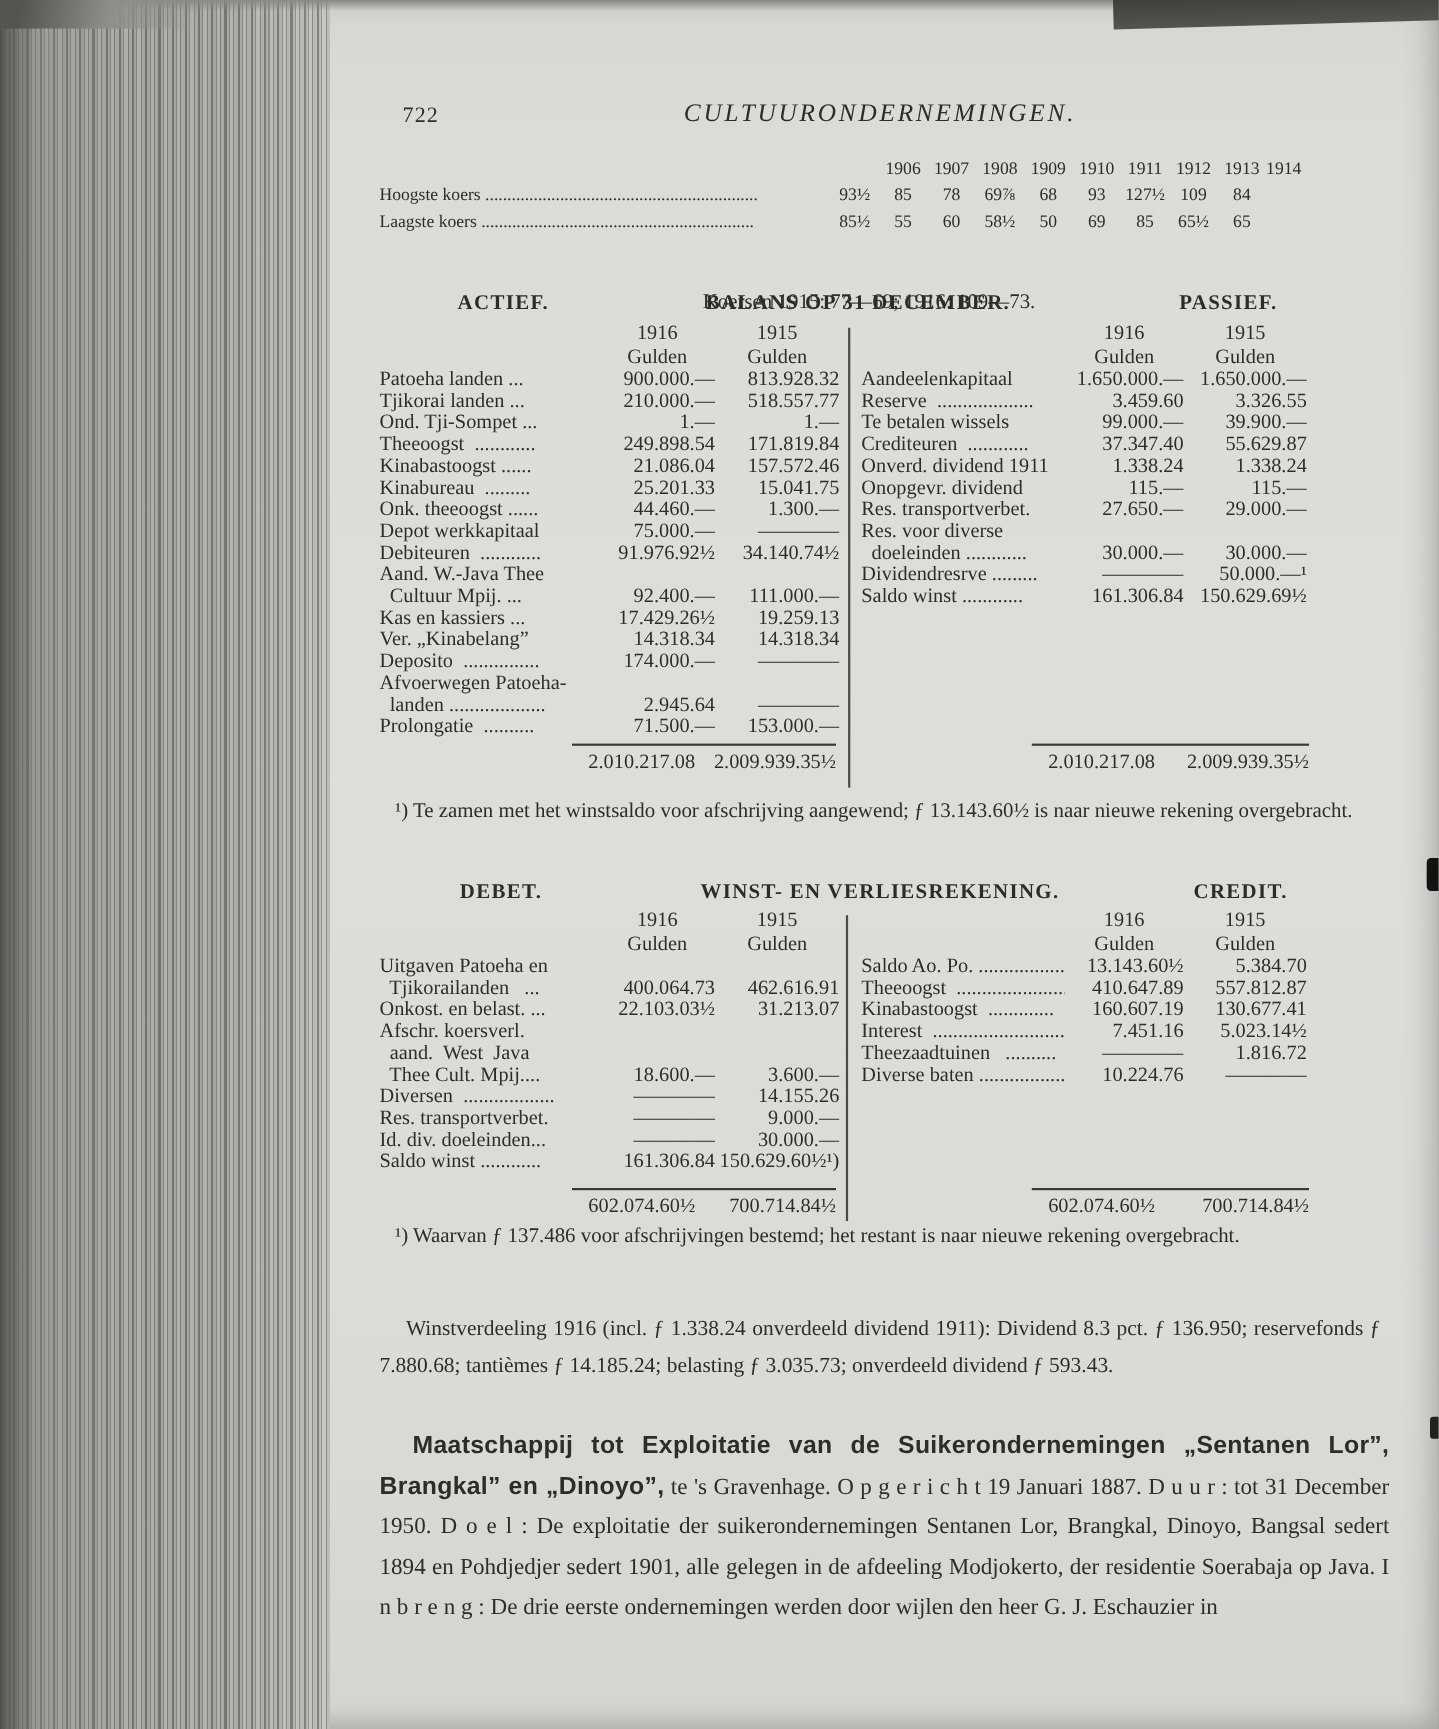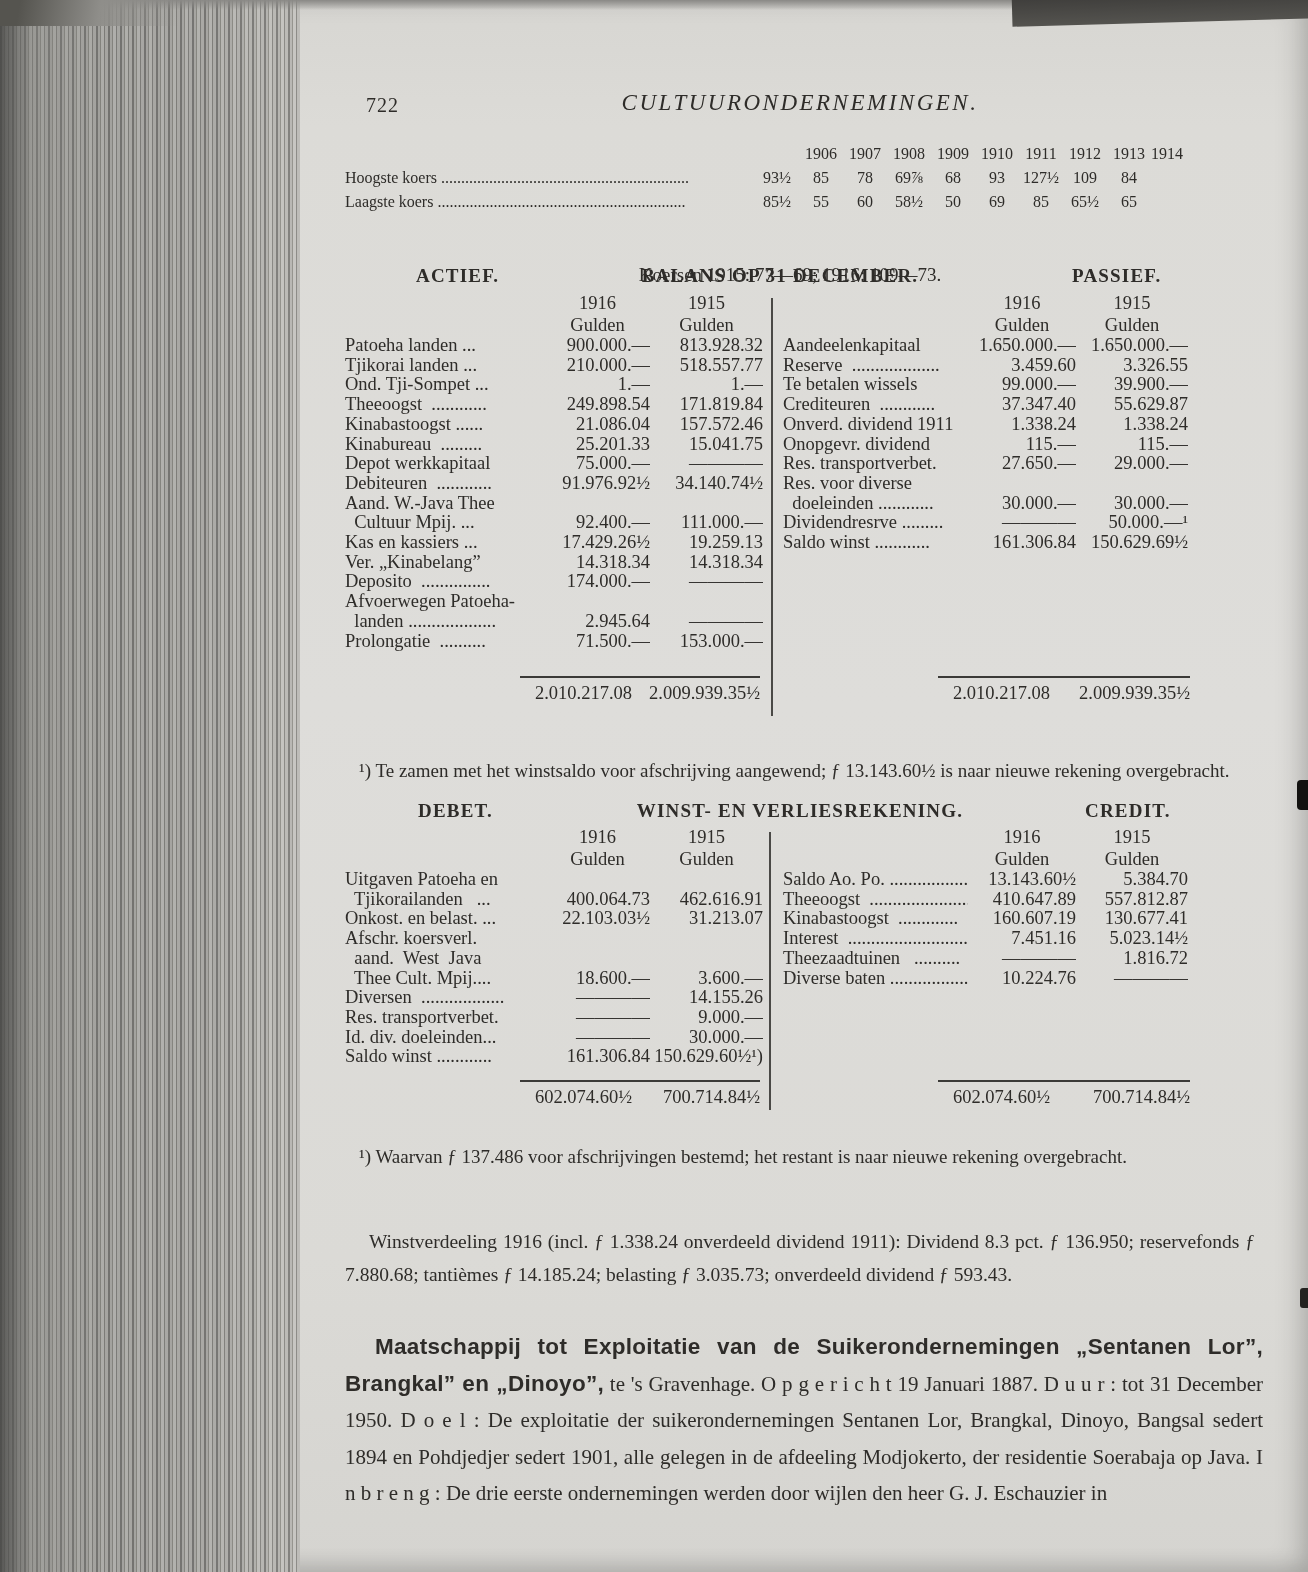--- a/index.html
+++ b/index.html
@@ -50,21 +50,21 @@
   .sec-head { font-size:19px; font-weight:bold; letter-spacing:1.2px; white-space:pre; }
   .center { text-align:center; }
 
   .vline { position:absolute; width:2px; background:#4a4946; }
 
   .total { position:absolute; display:flex; border-top:2px solid #3b3a37;
            padding-top:5px; font-size:18.5px; }
   .total .t1 { width:112px; text-align:right; white-space:pre; }
   .total .t2 { flex:1; text-align:right; white-space:pre; }
 
-  .para { text-align:justify;margin-top:33px; }
+  .para { text-align:justify; }
   .fnote { font-size:19px; line-height:28px; text-indent:14px; }
   .wv    { font-size:19.5px; line-height:33px; text-indent:24px; }
 
   .company { font-size:21px; line-height:36.5px; text-indent:30px; }
   .company .cbold { font-family:"Liberation Sans", sans-serif; font-weight:bold;
                     font-size:22.5px; letter-spacing:.3px; }
 </style>
 </head>
 <body>
 
@@ -173,20 +173,25 @@
           <td class="lbl">Kinabastoogst ......</td>
           <td class="num">21.086.04</td>
           <td class="num">157.572.46</td>
         </tr>
         <tr>
           <td class="lbl">Kinabureau  .........</td>
           <td class="num">25.201.33</td>
           <td class="num">15.041.75</td>
         </tr>
         <tr>
+          <td class="lbl">Onk. theeoogst ......</td>
+          <td class="num">44.460.—</td>
+          <td class="num">1.300.—</td>
+        </tr>
+        <tr>
           <td class="lbl">Depot werkkapitaal</td>
           <td class="num">75.000.—</td>
           <td class="num">————</td>
         </tr>
         <tr>
           <td class="lbl">Debiteuren  ............</td>
           <td class="num">91.976.92½</td>
           <td class="num">34.140.74½</td>
         </tr>
         <tr>

